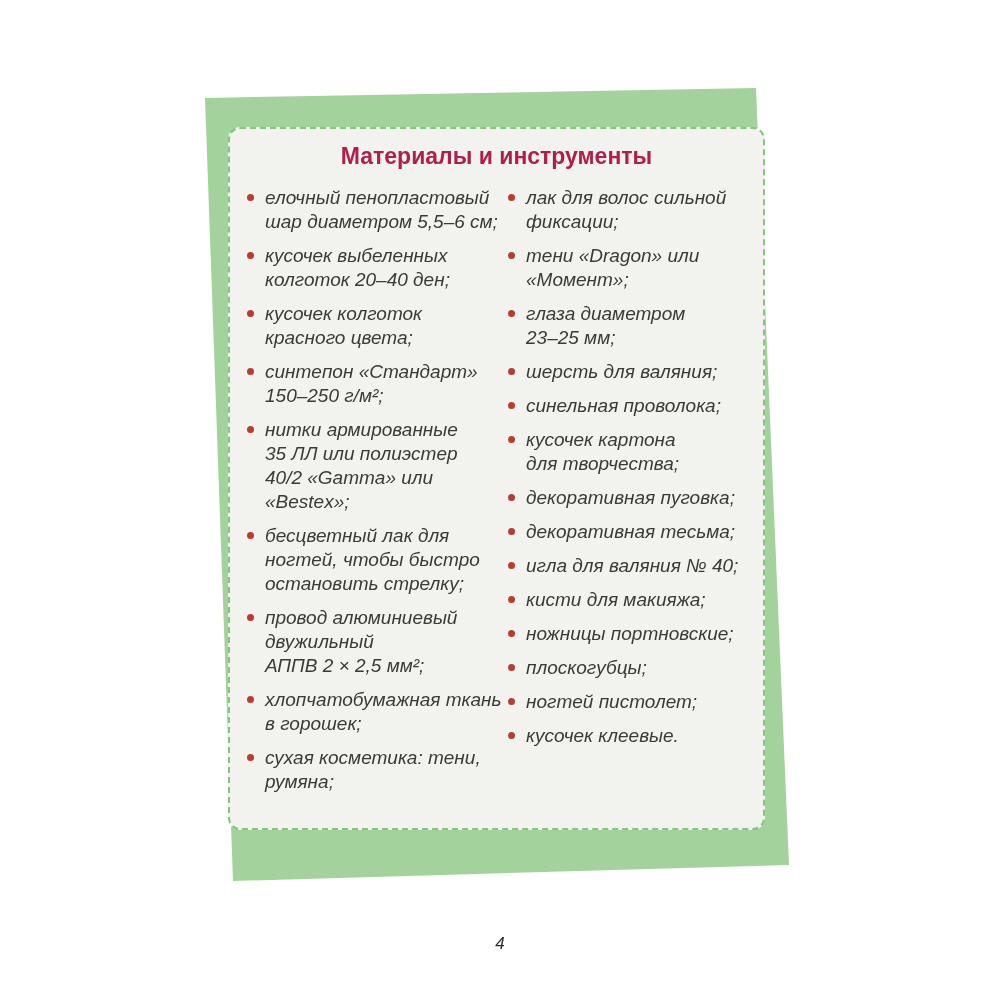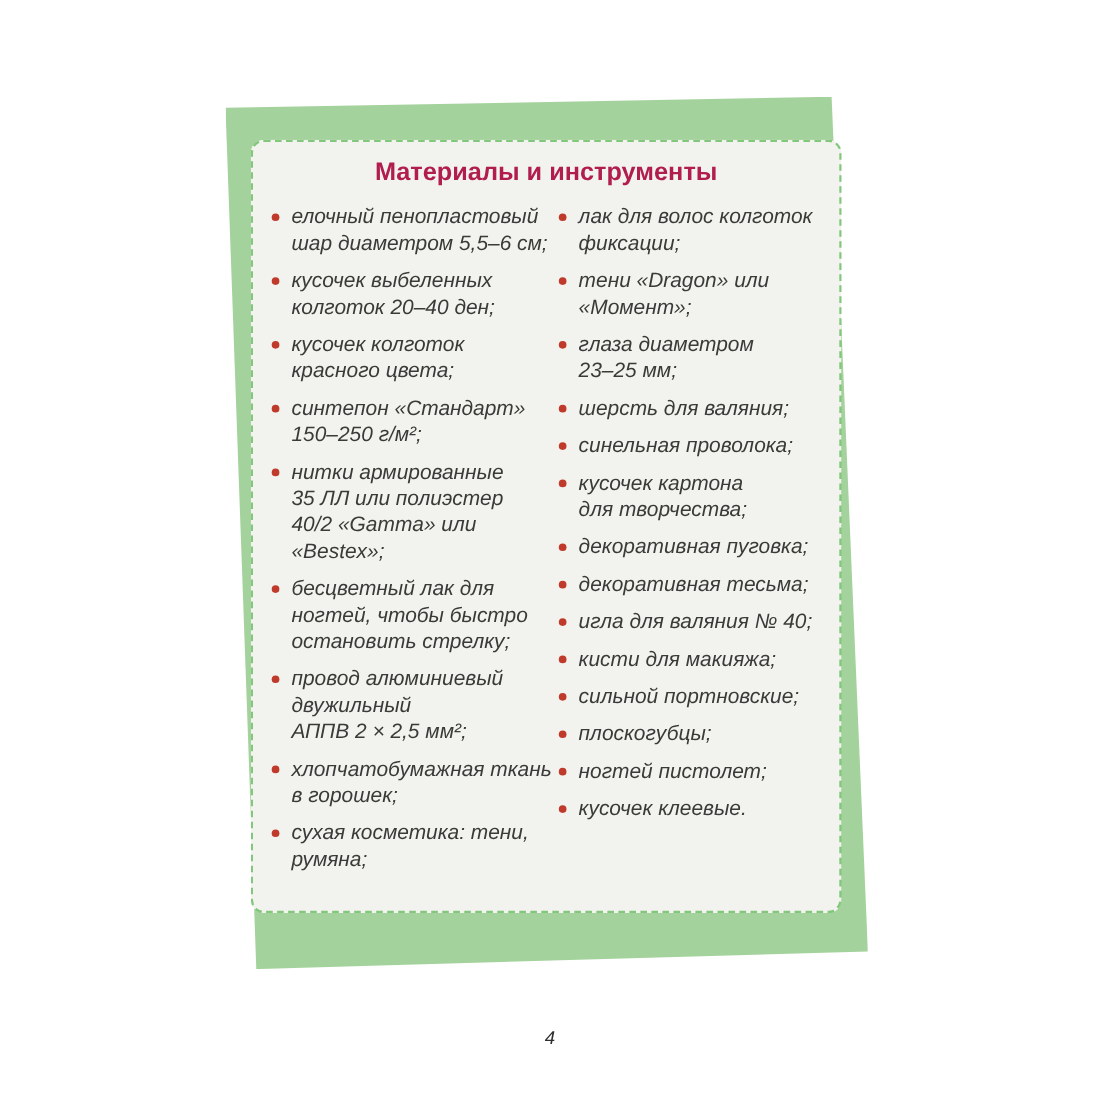--- a/index.html
+++ b/index.html
@@ -111,35 +111,35 @@
 остановить стрелку;</span></li>
           <li><span class="bullet"></span><span>провод алюминиевый
 двужильный
 АППВ 2 × 2,5 мм²;</span></li>
           <li><span class="bullet"></span><span>хлопчатобумажная ткань
 в горошек;</span></li>
           <li><span class="bullet"></span><span>сухая косметика: тени,
 румяна;</span></li>
         </ul>
       <ul class="col right" id="col-right">
-          <li><span class="bullet"></span><span>лак для волос колготок
+          <li><span class="bullet"></span><span>лак для волос сильной
 фиксации;</span></li>
           <li><span class="bullet"></span><span>тени «Dragon» или
 «Момент»;</span></li>
           <li><span class="bullet"></span><span>глаза диаметром
 23–25 мм;</span></li>
           <li><span class="bullet"></span><span>шерсть для валяния;</span></li>
           <li><span class="bullet"></span><span>синельная проволока;</span></li>
           <li><span class="bullet"></span><span>кусочек картона
 для творчества;</span></li>
           <li><span class="bullet"></span><span>декоративная пуговка;</span></li>
           <li><span class="bullet"></span><span>декоративная тесьма;</span></li>
           <li><span class="bullet"></span><span>игла для валяния № 40;</span></li>
           <li><span class="bullet"></span><span>кисти для макияжа;</span></li>
-          <li><span class="bullet"></span><span>сильной портновские;</span></li>
+          <li><span class="bullet"></span><span>ножницы портновские;</span></li>
           <li><span class="bullet"></span><span>плоскогубцы;</span></li>
           <li><span class="bullet"></span><span>ногтей пистолет;</span></li>
           <li><span class="bullet"></span><span>кусочек клеевые.</span></li>
         </ul>
     </div>
   </div>
   <div class="page-number">4</div>
 </div>
 
 </body></html>

